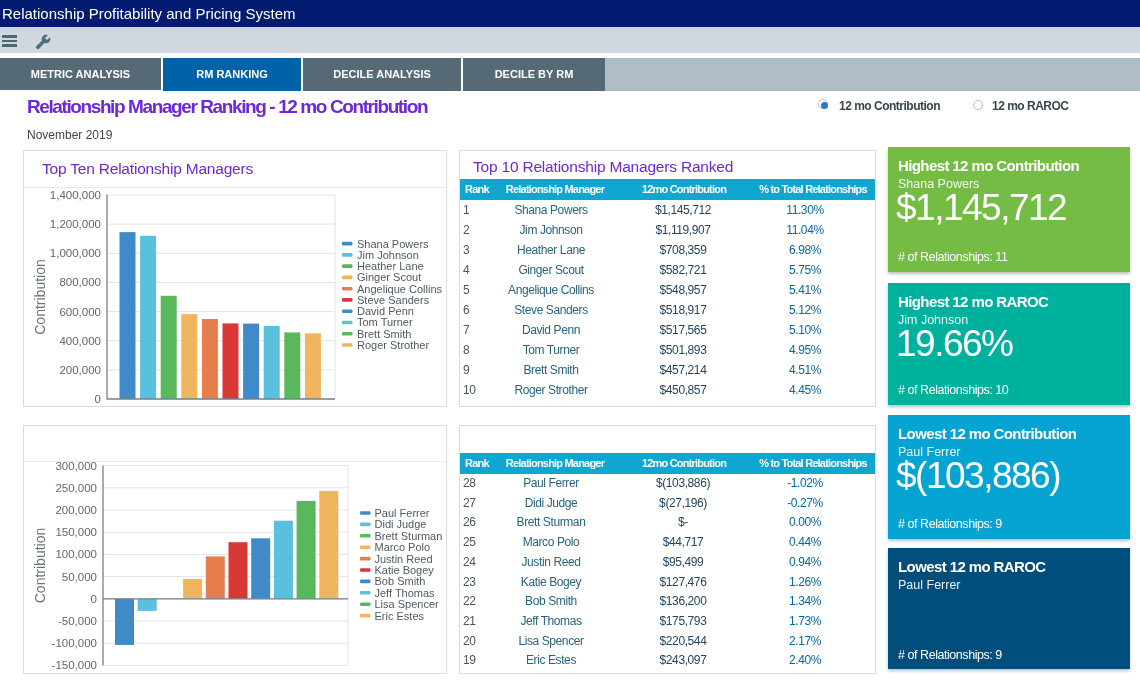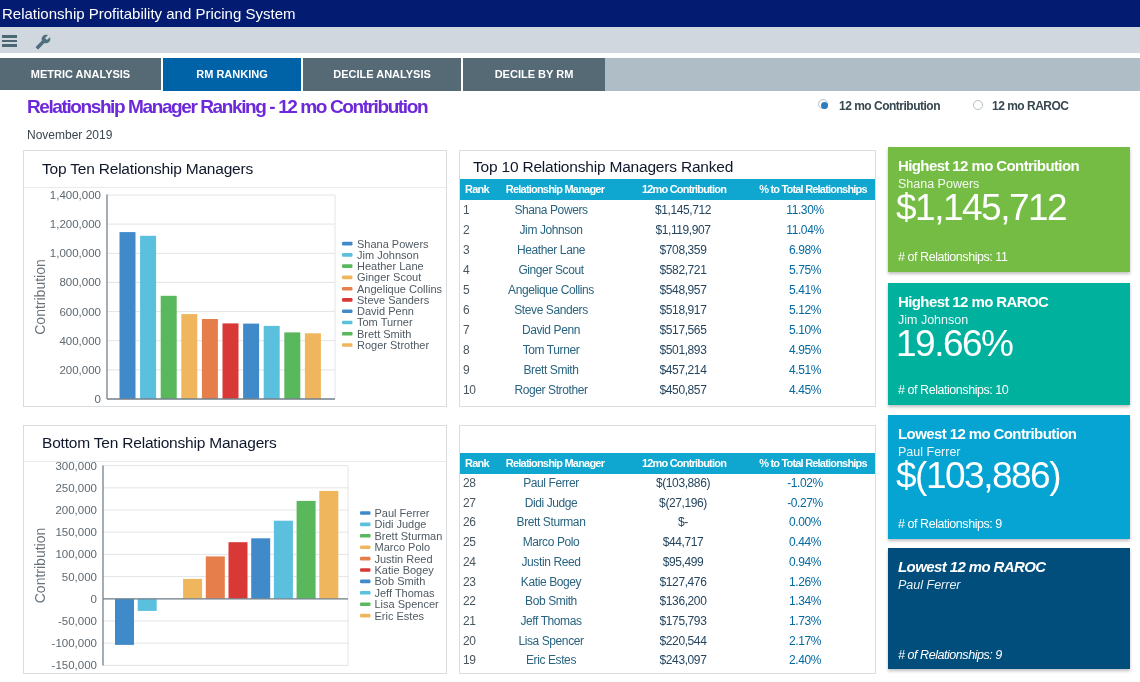--- a/index.html
+++ b/index.html
@@ -1,18 +1,18 @@
 <!DOCTYPE html>
 <html><head><meta charset="utf-8">
 <style>
 * { margin:0; padding:0; box-sizing:border-box; }
 html,body { width:1140px; height:682px; background:#fff; font-family:"Liberation Sans",sans-serif; overflow:hidden; }
 .abs { position:absolute; }
 .panel { position:absolute; background:#fff; border:1px solid #D9DDE0; }
-.ptitle { position:absolute; font-size:15.5px; letter-spacing:-0.2px; color:#0f172a; }
+.ptitle { position:absolute; font-size:15.5px; letter-spacing:-0.2px; color:#6d28d9; }
 .card { position:absolute; left:888px; width:242px; color:#fff; box-shadow:0 2px 3px rgba(0,0,0,0.25); }
 .card .t { position:absolute; left:10px; top:10px; font-size:15px; font-weight:bold; letter-spacing:-0.6px; }
 .card .s { position:absolute; left:10px; top:29.5px; font-size:12.5px; opacity:.92; }
 .card .v { position:absolute; left:8px; top:40px; font-size:37px; letter-spacing:-1.5px; }
 .card .f { position:absolute; left:10px; font-size:12.5px; letter-spacing:-0.45px; }
 .thead { position:absolute; left:0; width:100%; height:21px; background:#0FA7D0; color:#fff; font-size:11px; font-weight:bold; letter-spacing:-0.8px; }
 .trk,.tnm,.tam,.tpc { position:absolute; font-size:12px; letter-spacing:-0.4px; }
 .trk { left:463px; color:#4A565E; }
 .tnm { left:459px; width:184px; text-align:center; color:#2A6480; }
 .tam { left:570px; width:226px; text-align:center; color:#25455F; }
@@ -94,21 +94,20 @@
       <rect x="318" y="169.7" width="10.5" height="3.6" rx="1.2" fill="#5AC0DD"></rect>
       <text x="333" y="175.4" font-size="11" fill="#4F5A62">Tom Turner</text>
       <rect x="318" y="181.0" width="10.5" height="3.6" rx="1.2" fill="#59B75C"></rect>
       <text x="333" y="186.7" font-size="11" fill="#4F5A62">Brett Smith</text>
       <rect x="318" y="192.2" width="10.5" height="3.6" rx="1.2" fill="#F0B65E"></rect>
       <text x="333" y="197.9" font-size="11" fill="#4F5A62">Roger Strother</text>
     </svg>
 </div>
 
 <div class="panel" style="left:23px;top:425px;width:424px;height:249px;">
-  <div class="ptitle" style="left:18px;top:8px;">Bottom Ten Relationship Managers</div>
   <div class="abs" style="left:0px;top:35px;width:422px;height:1px;background:#E9EBED;"></div>
   <svg class="abs" style="left:0;top:0;" width="422" height="247" viewBox="0 0 422 247">
       <line x1="79" y1="39.6" x2="324" y2="39.6" stroke="#E3E4E6" stroke-width="1"></line>
       <text x="73" y="43.6" text-anchor="end" font-size="11.5" fill="#5E6971">300,000</text>
       <line x1="79" y1="61.8" x2="324" y2="61.8" stroke="#E3E4E6" stroke-width="1"></line>
       <text x="73" y="65.8" text-anchor="end" font-size="11.5" fill="#5E6971">250,000</text>
       <line x1="79" y1="84.0" x2="324" y2="84.0" stroke="#E3E4E6" stroke-width="1"></line>
       <text x="73" y="88.0" text-anchor="end" font-size="11.5" fill="#5E6971">200,000</text>
       <line x1="79" y1="106.2" x2="324" y2="106.2" stroke="#E3E4E6" stroke-width="1"></line>
       <text x="73" y="110.2" text-anchor="end" font-size="11.5" fill="#5E6971">150,000</text>
@@ -270,16 +269,16 @@
   <div class="s">Jim Johnson</div>
   <div class="v">19.66%</div>
   <div class="f" style="top:100px;"># of Relationships: 10</div>
 </div>
 <div class="card" style="top:415px;height:124px;background:#05A4D3;">
   <div class="t">Lowest 12 mo Contribution</div>
   <div class="s">Paul Ferrer</div>
   <div class="v">$(103,886)</div>
   <div class="f" style="top:101.5px;"># of Relationships: 9</div>
 </div>
-<div class="card" style="top:548px;height:121px;background:#014E7D;font-style:italic;">
+<div class="card" style="top:548px;height:121px;background:#014E7D;">
   <div class="t">Lowest 12 mo RAROC</div>
   <div class="s">Paul Ferrer</div>
   <div class="f" style="top:100px;"># of Relationships: 9</div>
 </div>
 </body></html>

